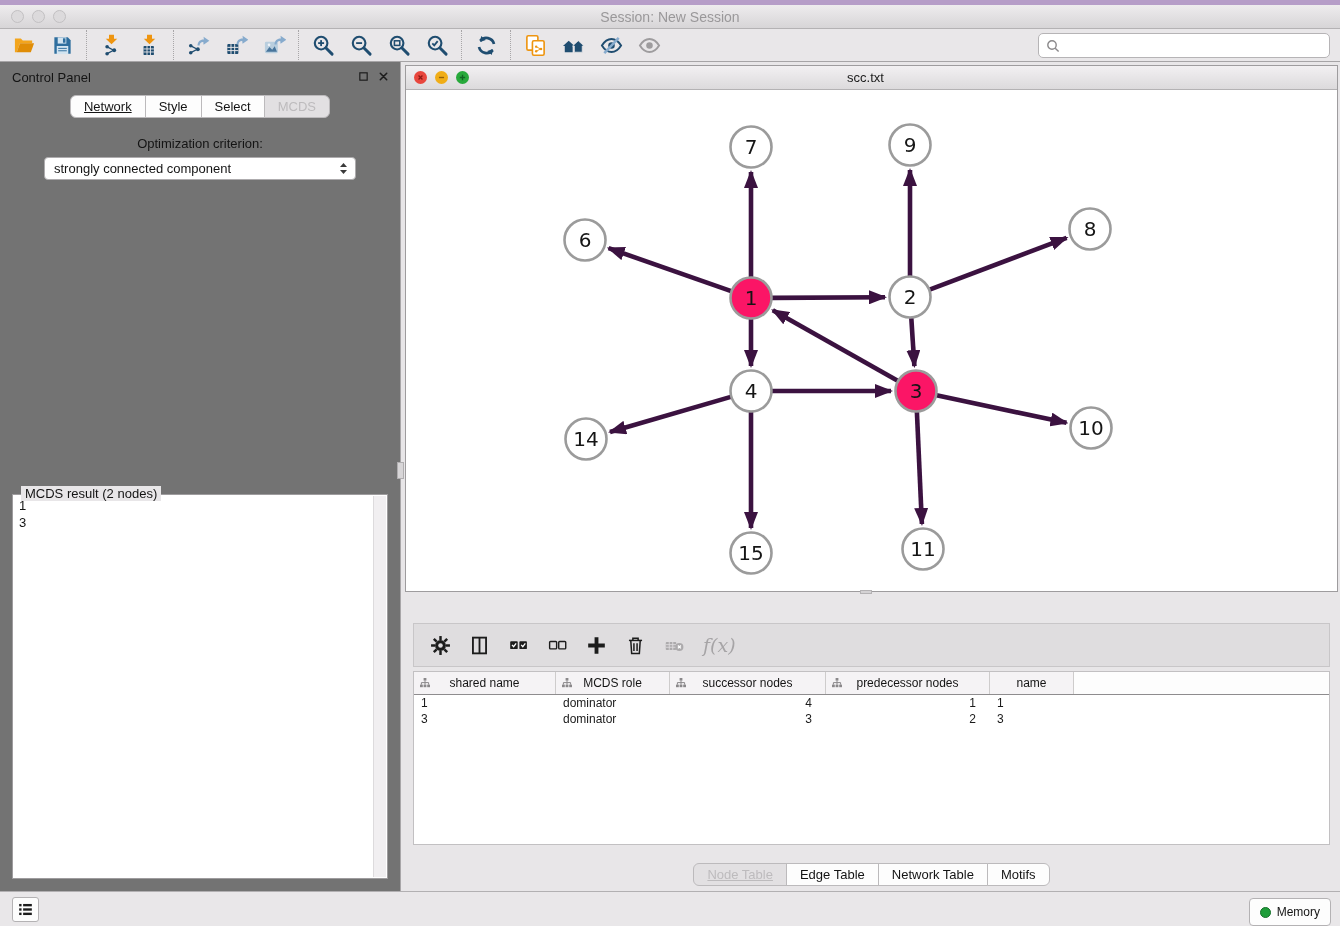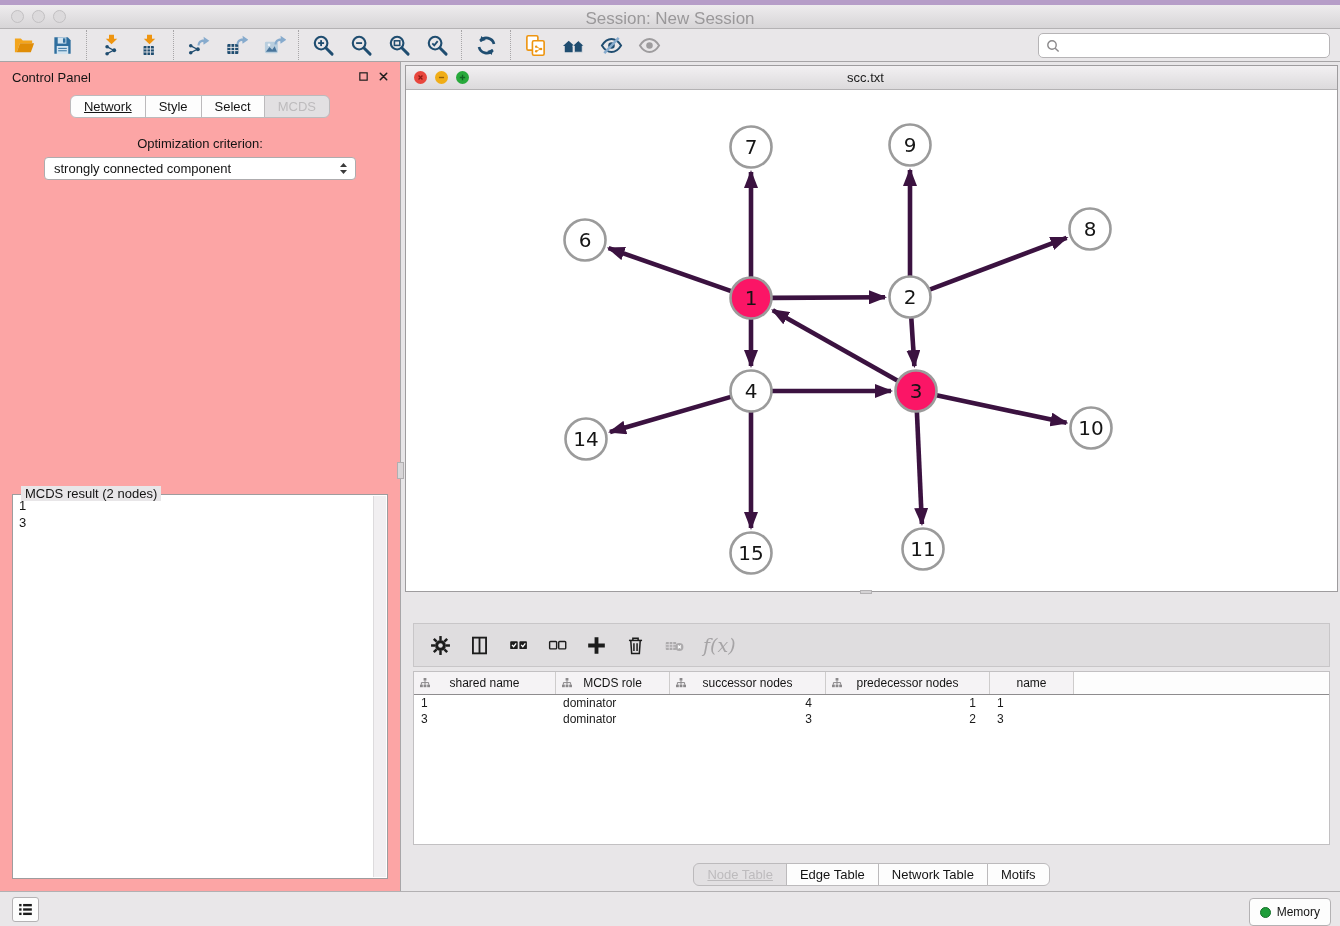--- a/index.html
+++ b/index.html
@@ -7,41 +7,41 @@
        font-family:"Liberation Sans",sans-serif;overflow:hidden;
        -webkit-font-smoothing:antialiased;}
   
   .mac-strip{position:absolute;top:0;left:0;right:0;height:5px;background:#b69dc8;}
   .titlebar{position:absolute;top:5px;left:0;right:0;height:23px;
             background:linear-gradient(#eeecee,#d7d5d7);border-bottom:1px solid #b4b2b4;}
   .traffic{position:absolute;top:5px;width:13px;height:13px;border-radius:50%;
            background:#dcdadc;border:1px solid #c2c0c2;box-sizing:border-box;}
   .titlebar .t1{left:11px}.titlebar .t2{left:32px}.titlebar .t3{left:53px}
   .win-title{position:absolute;left:0;right:0;top:4px;text-align:center;
-             font-size:17px;color:#9a989a;}
+             font-size:14px;color:#9a989a;}
   
   .toolbar{position:absolute;top:29px;left:0;right:0;height:33px;background:#e9e7e9;
            border-bottom:1px solid #a6a4a6;display:flex;align-items:center;padding-left:10px;box-sizing:border-box;}
   .tb-group{display:flex;align-items:center;gap:10px;}
   .tb-sep{width:0;height:30px;border-left:1px dotted #a8a6a8;margin:0 10px;}
   .tb-btn{width:28px;height:28px;display:flex;align-items:center;justify-content:center;
           background:transparent;border:none;padding:0;cursor:default;}
   .tb-btn svg{width:23px;height:23px;}
   .searchbox{position:absolute;right:10px;top:33px;width:292px;height:25px;background:#fff;
              border:1px solid #b6b4b6;border-radius:5px;display:flex;align-items:center;box-sizing:border-box;}
   .searchbox svg{width:14px;height:14px;margin:0 5px 0 7px;flex:none;}
   .searchbox input{border:none;outline:none;flex:1;font-size:12px;height:19px;
                    font-family:"Liberation Sans",sans-serif;background:transparent;}
   
   .panel-title{font-size:13px;color:#141414;}
   .mini-btn{width:13px;height:13px;display:inline-flex;align-items:center;justify-content:center;
             background:transparent;border:none;padding:0;}
   .mini-btn svg{width:11px;height:11px;}
   
-  .cp{position:absolute;left:0;top:62px;width:401px;bottom:34px;background:#fca5a5;
+  .cp{position:absolute;left:0;top:62px;width:401px;bottom:34px;background:#737373;
       border-right:1px solid #a8a6a8;box-sizing:border-box;}
   .cp-header{position:absolute;top:0;left:0;right:0;height:30px;}
   .cp-header .panel-title{position:absolute;left:12px;top:8px;}
   .hdr-btns{position:absolute;right:10px;top:8px;display:flex;gap:7px;}
   .tabbar{display:flex;justify-content:center;}
   .cp .tabbar{position:absolute;top:33px;left:0;right:0;}
   .tab{padding:3px 13px;font-size:13px;background:#fdfdfd;color:#141414;
        border:1px solid #bcbabc;margin-left:-1px;cursor:default;}
   .tab:first-child{border-radius:6px 0 0 6px;margin-left:0;text-decoration:underline;}
   .tab:last-child{border-radius:0 6px 6px 0;}

